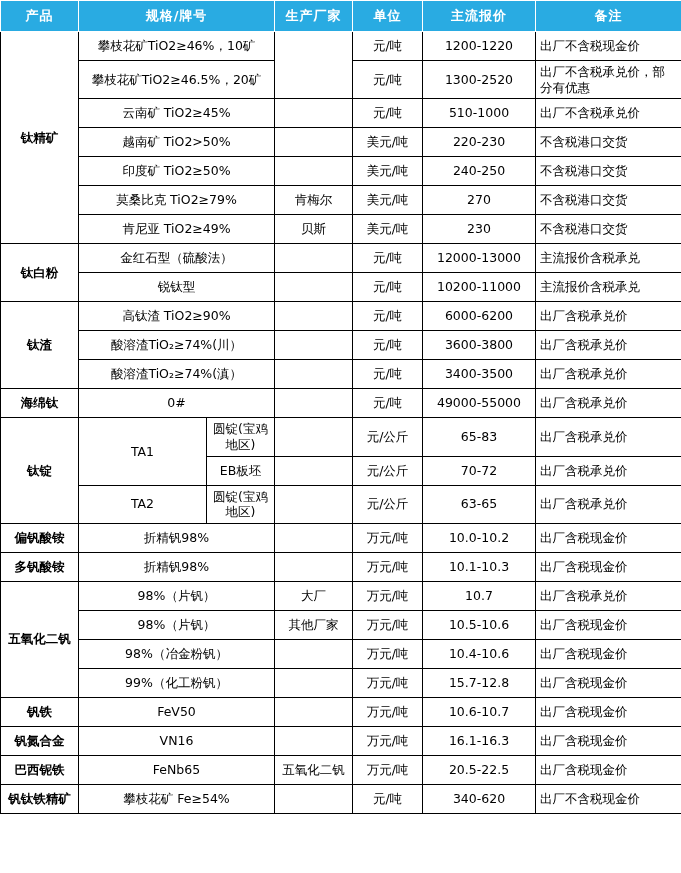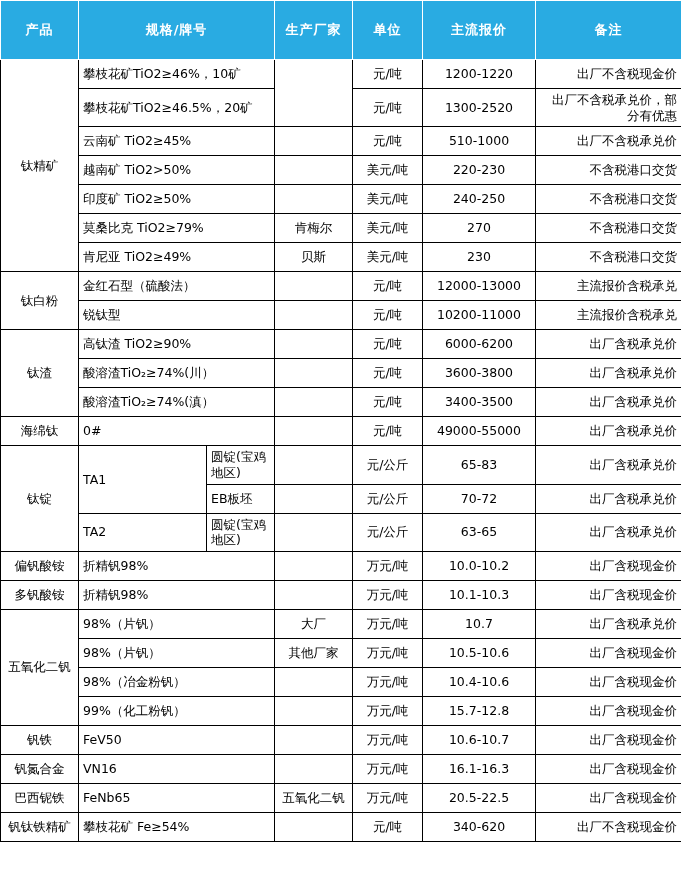--- a/index.html
+++ b/index.html
@@ -30,43 +30,43 @@
   #price-table col.c-remark   { width: 146px; }
 
   #price-table th {
     background: #29ABE2;
     color: #ffffff;
     font-weight: bold;
     font-size: 13px;
     text-align: center;
     border: 1px solid #ffffff;
     height: 26px;
-    padding: 16px 2px;
+    padding: 2px 2px;
     letter-spacing: 1px;
   }
   #price-table td {
     border: 1px solid #000000;
     padding: 3px 4px;
     height: 22px;
     vertical-align: middle;
     font-size: 12.5px;
     line-height: 1.25;
   }
   td.product {
     text-align: center;
-    font-weight: normal;
+    font-weight: bold;
   }
   td.spec {
+    text-align: center;
+  }
+  td.maker, td.unit, td.price, td.remark {
+    text-align: center;
+  }
+  td.remark {
     text-align: left;
-  }
-  td.maker, td.unit, td.price, td.remark {
-    text-align: center;
-  }
-  td.remark {
-    text-align: right;
   }
 </style>
 </head>
 <body>
 
 <table id="price-table">
   <colgroup>
     <col class="c-product">
     <col class="c-spec1">
     <col class="c-spec2">

